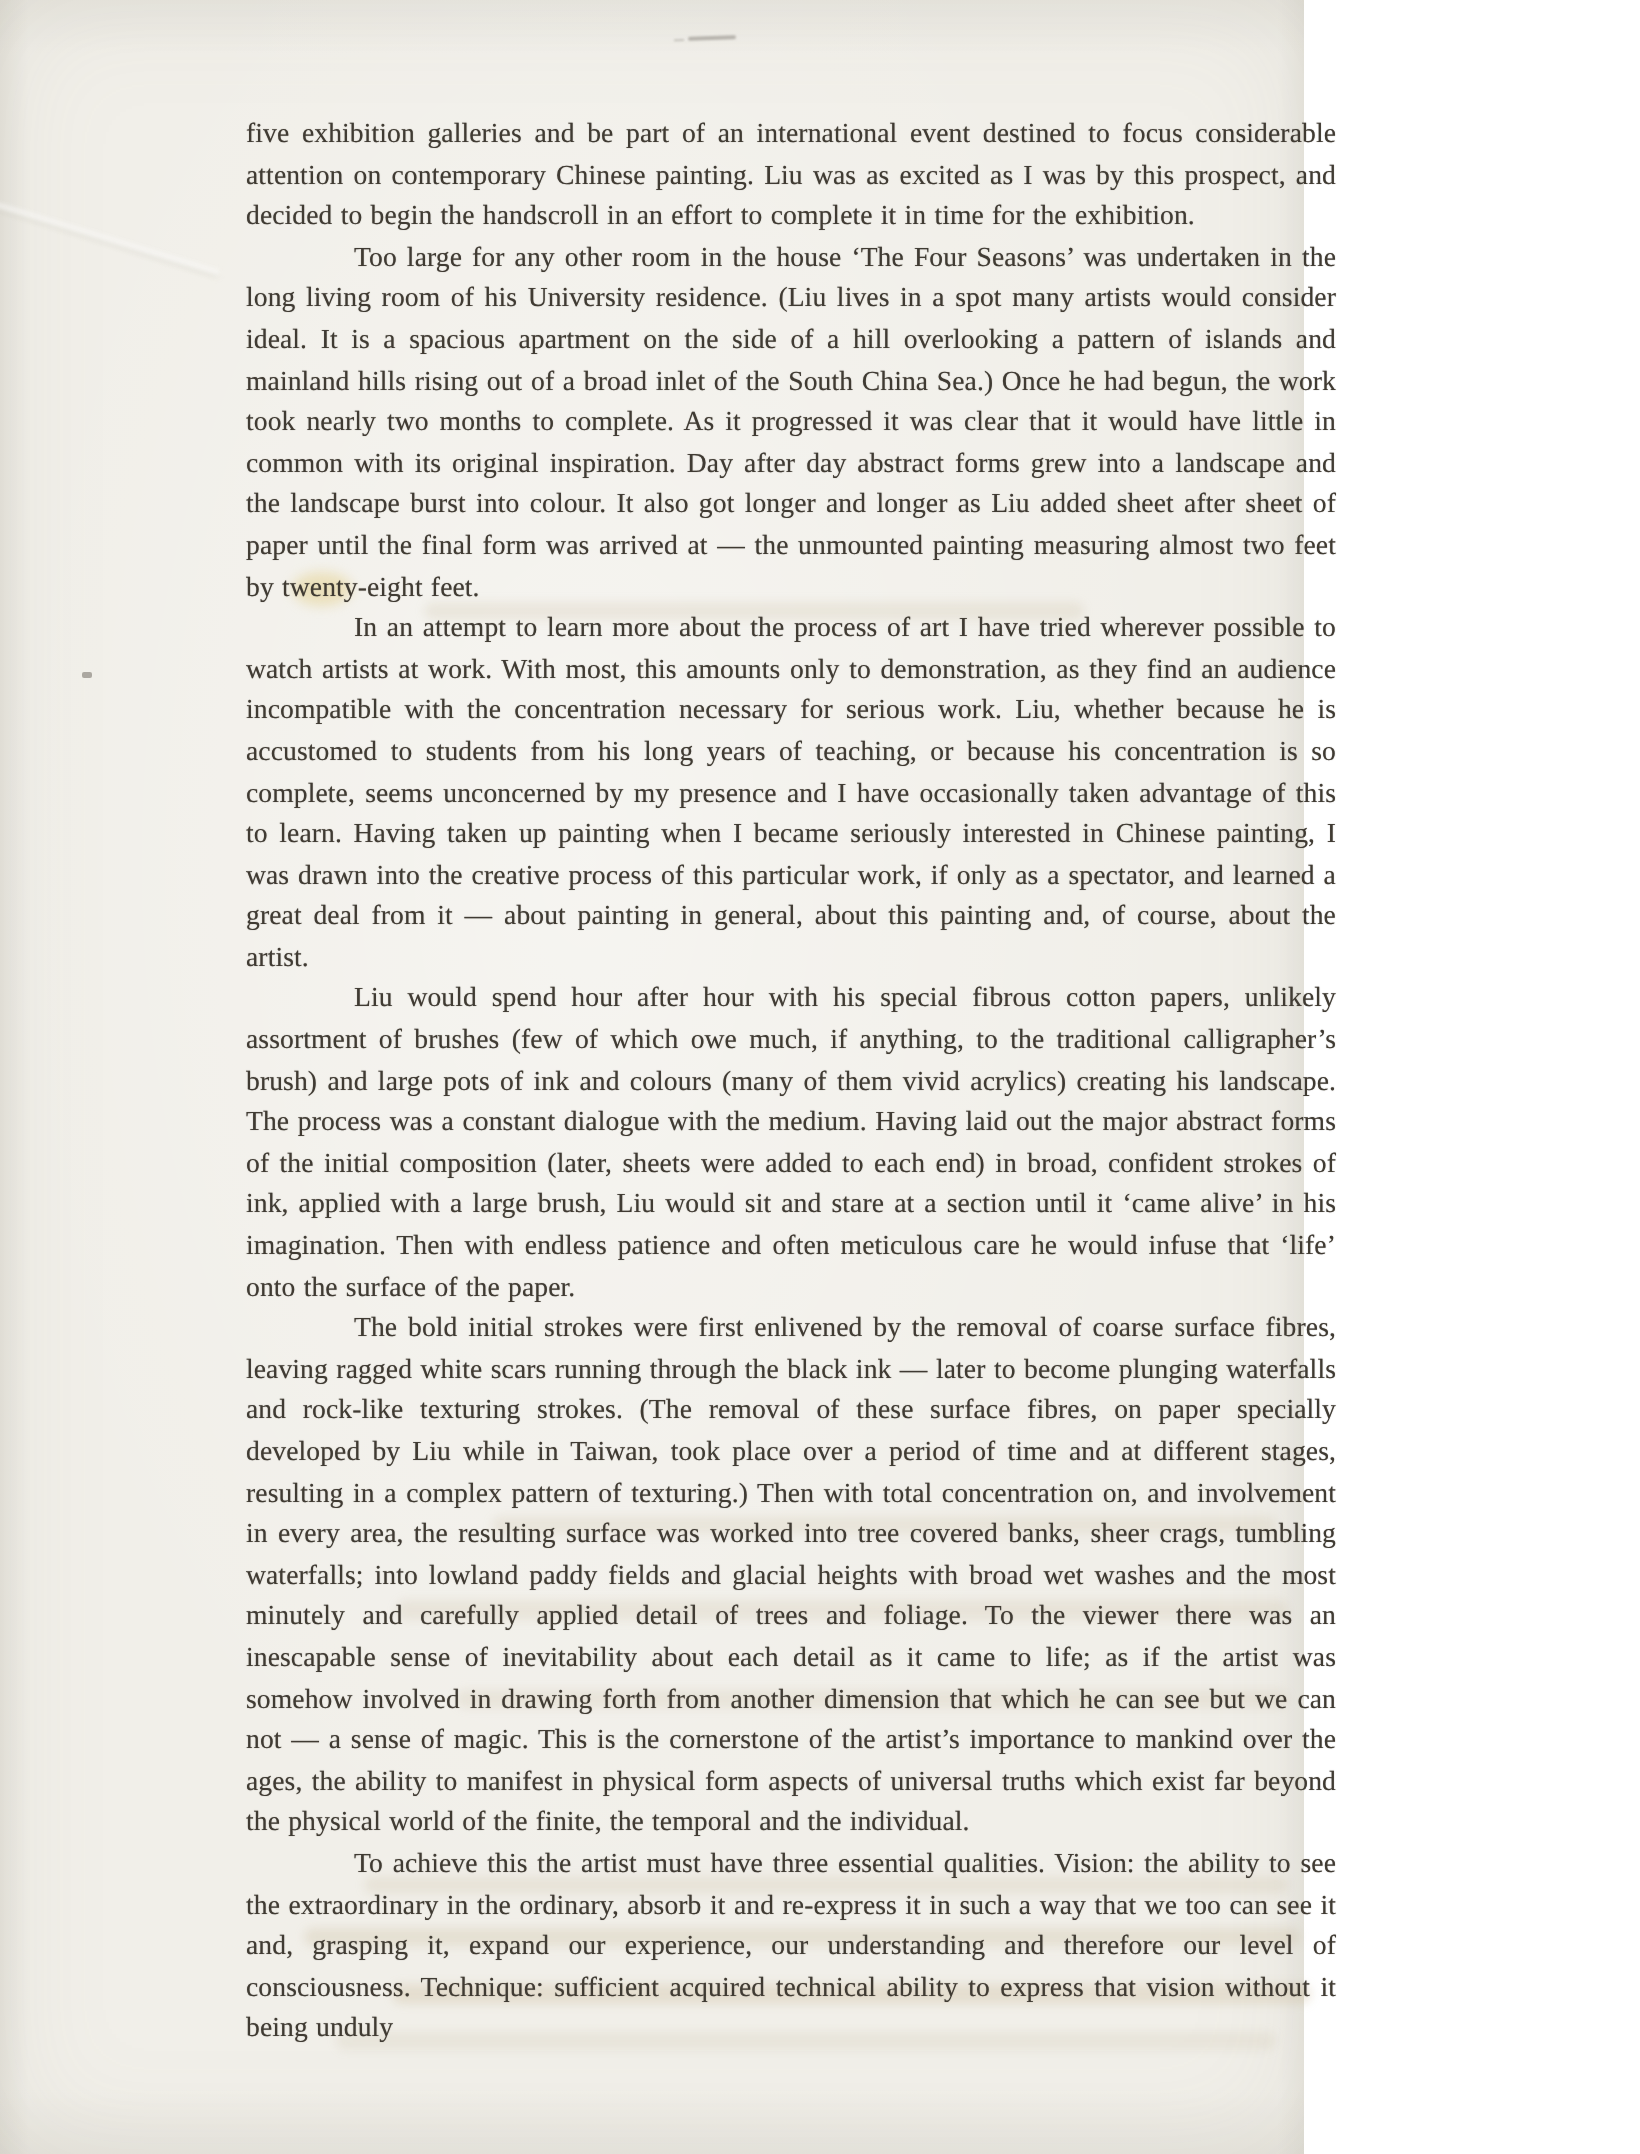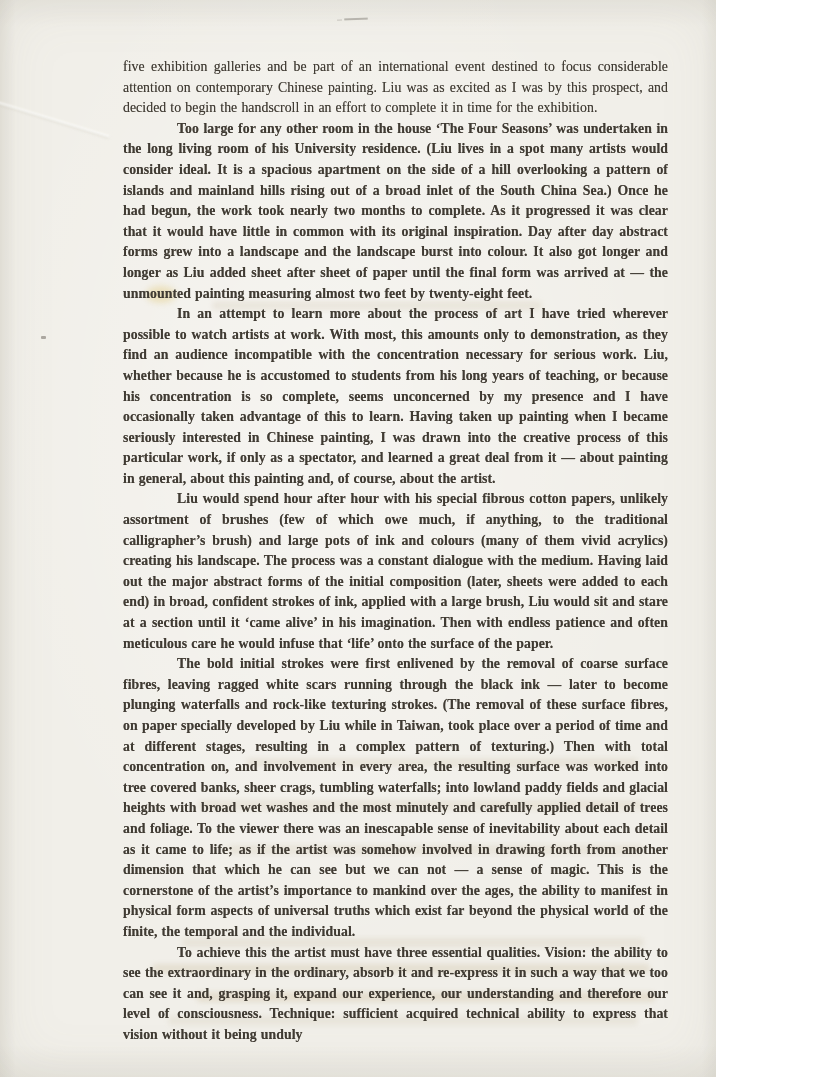--- a/index.html
+++ b/index.html
@@ -4,21 +4,21 @@
 <style>
   html, body {
     margin: 0;
     padding: 0;
     width: 820px;
     height: 1077px;
     overflow: hidden;
   }
   .paper {
     position: relative;
-    width: 716px;
+    width: 652px;
     height: 1077px;
     background:
       radial-gradient(ellipse at 45% 40%, rgba(255,255,255,0.35) 0%, rgba(255,255,255,0) 60%),
       linear-gradient(90deg, rgba(185,180,168,0.22) 0%, rgba(185,180,168,0) 2.2%),
       linear-gradient(180deg, rgba(200,196,186,0.20) 0%, rgba(200,196,186,0) 2.5%),
       linear-gradient(270deg, rgba(190,186,174,0.18) 0%, rgba(190,186,174,0) 2%),
       linear-gradient(0deg, rgba(185,180,168,0.16) 0%, rgba(185,180,168,0) 3%),
       var(--paper, #f1efe9);
     box-shadow: inset 0 0 60px rgba(140,133,115,0.10);
   }
@@ -101,21 +101,20 @@
     letter-spacing: 0.05px;
     word-spacing: 0.6px;
     text-shadow: 0 0 0.5px rgba(64,59,51,0.55);
   }
   .text-block p {
     margin: 0;
     padding: 0;
   }
   .text-block p.indent {
     text-indent: 54px;
-    font-weight: bold;
   }
 </style>
 </head>
 <body>
 
 <div class="paper">
   <div class="crease"></div>
   <div class="pencil-dash"></div>
   <div class="smudge-yellow"></div>
   <div class="speck"></div>

